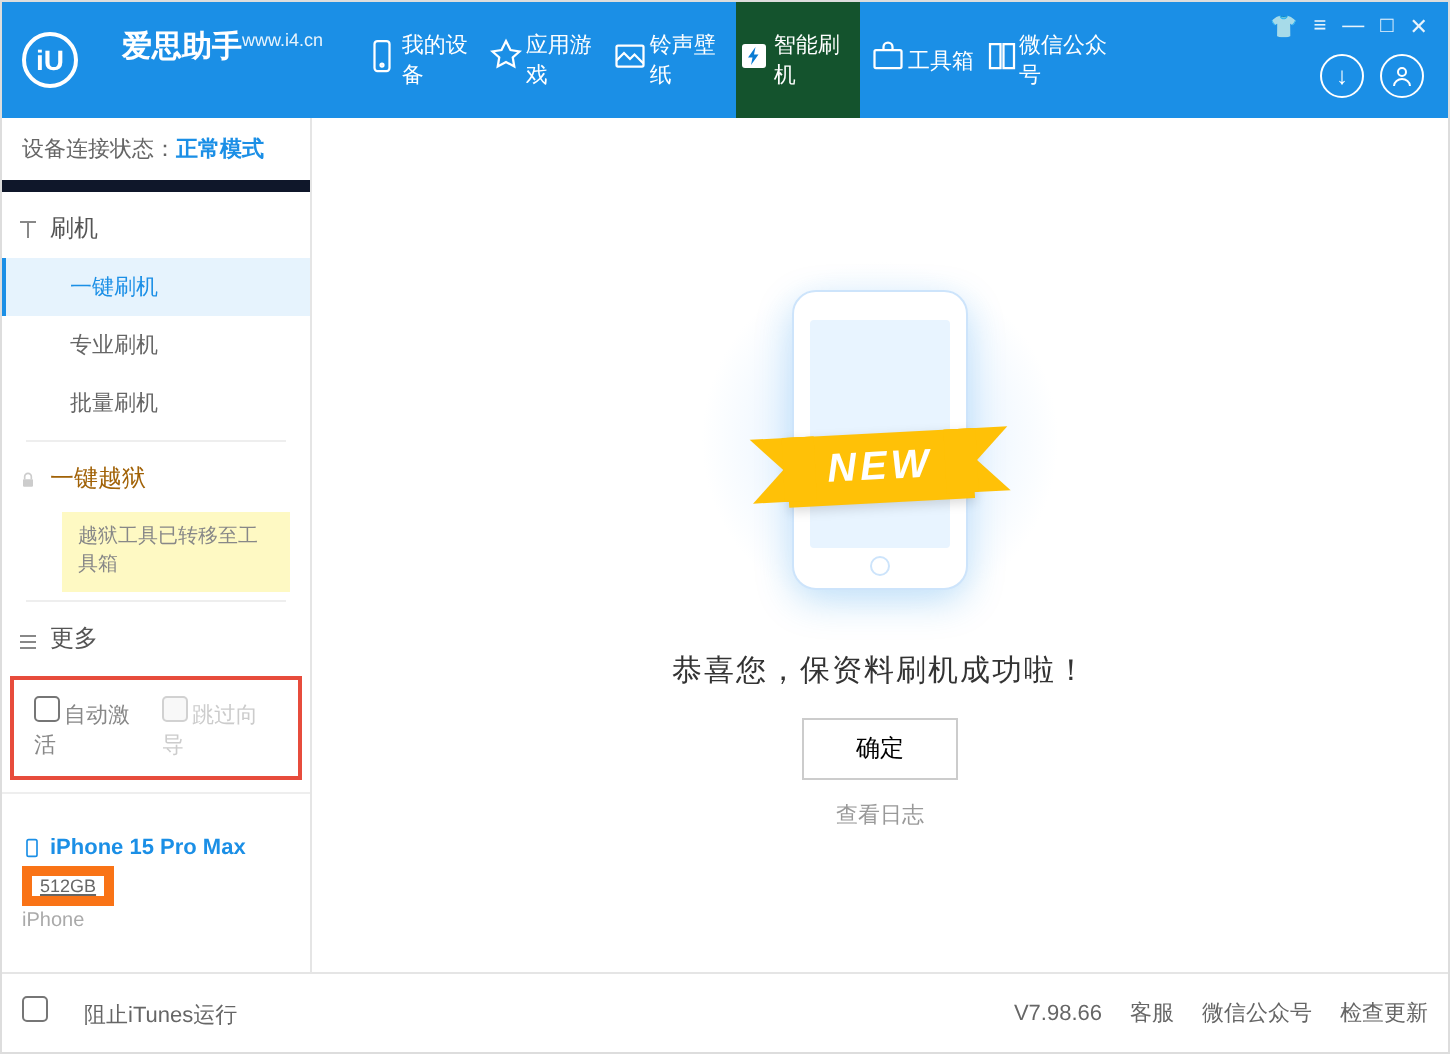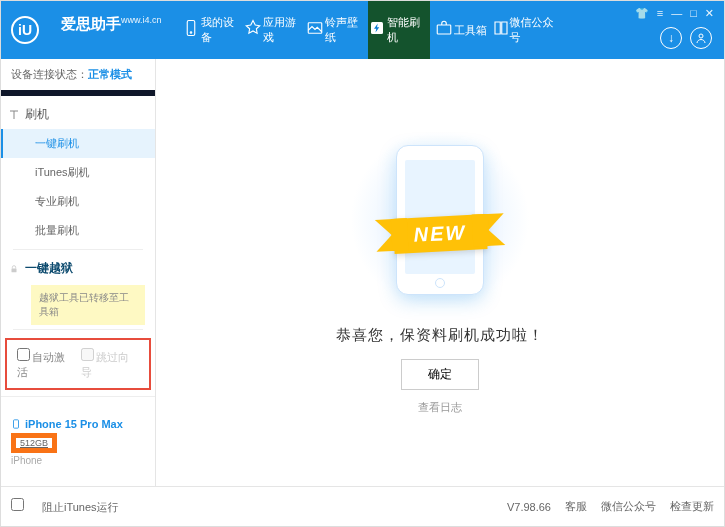--- a/index.html
+++ b/index.html
@@ -26,21 +26,21 @@
 
 
 .body { flex: 1; display: flex; overflow: hidden; }
 
 
 .sidebar { width: 155px; border-right: 1px solid #e5e5e5; display: flex; flex-direction: column; background: #fff; }
 .status-bar { padding: 8px 10px; font-size: 11px; color: #666; border-bottom: 6px solid #0f172a; }
 .status-mode { color: #1b8fe6; font-weight: bold; }
 .tree { flex: 1; overflow-y: auto; padding: 4px 0; }
 .tree-section { padding: 6px 8px; display: flex; align-items: center; gap: 6px; color: #555; font-size: 12px; }
-.tree-section.locked { color: #0c4a6e; font-weight: bold; }
+.tree-section.locked { color: #a16207; }
 .tree-item { padding: 7px 12px 7px 34px; font-size: 11px; color: #666; cursor: pointer; }
 .tree-item.active { background: #e6f3fd; color: #1b8fe6; border-left: 2px solid #1b8fe6; padding-left: 32px; }
 .tree-item.boxed { background: #fef9c3; margin: 2px 10px 2px 30px; padding: 6px 8px; font-size: 10px; line-height: 1.4; color: #888; }
 .divider-line { border-top: 1px solid #eee; margin: 4px 12px; }
 .highlight-box { border: 2px solid #e74c3c; margin: 6px 4px; padding: 8px 10px; }
 .cb-row { display: flex; align-items: center; gap: 6px; font-size: 11px; color: #888; }
 .cb-row input { margin-right: 2px; }
 .cb-dis { color: #ccc; }
 .device-info { padding: 20px 10px; border-top: 1px solid #eee; }
 .dev-name { color: #1b8fe6; font-size: 11px; font-weight: bold; display: flex; align-items: center; gap: 4px; }
@@ -163,21 +163,20 @@
         <span>设备连接状态：</span><span class="status-mode">正常模式</span>
       </div>
       <div class="tree">
         <div class="tree-section">
           <svg width="10" height="10">
               <path d="M1 1h8M5 1v8" stroke="#888" stroke-width="1"></path>
             </svg>
           <span>刷机</span>
         </div>
         <div class="tree-item active">一键刷机</div>
-        <div class="tree-item">iTunes刷机</div>
         <div class="tree-item">专业刷机</div>
         <div class="tree-item">批量刷机</div>
         <div class="divider-line"></div>
         <div class="tree-section locked">
           <svg width="10" height="10" viewBox="0 0 24 24" fill="#ccc">
               <rect x="6" y="11" width="12" height="9" rx="1"></rect>
               <path d="M8 11V8a4 4 0 018 0v3" fill="none" stroke="#ccc" stroke-width="2"></path>
             </svg>
           <span>一键越狱</span>
         </div>

